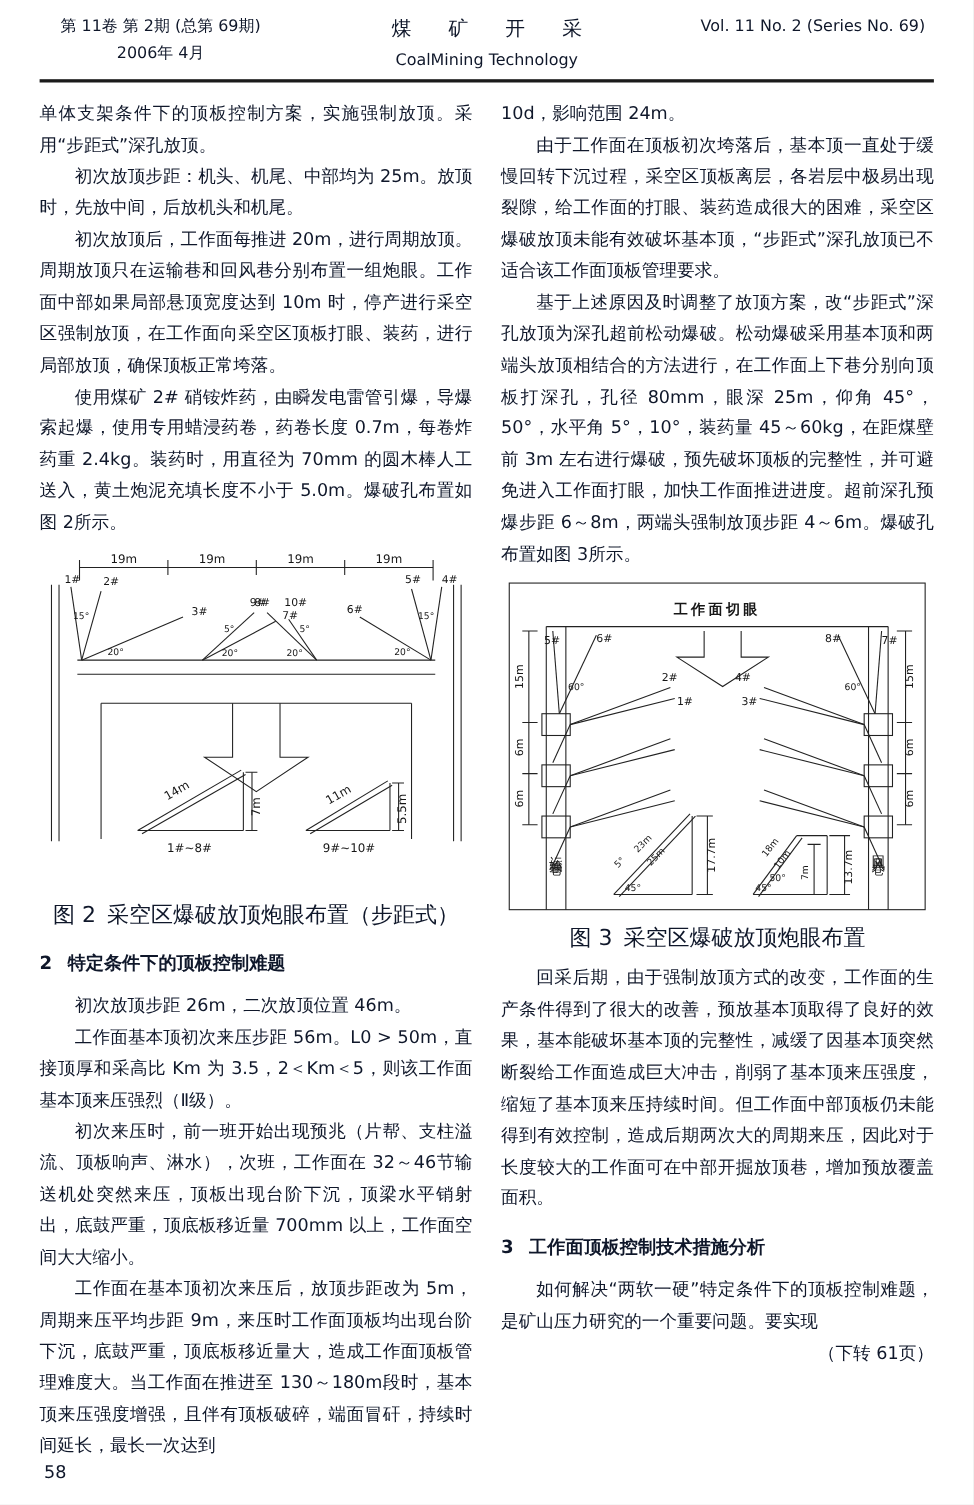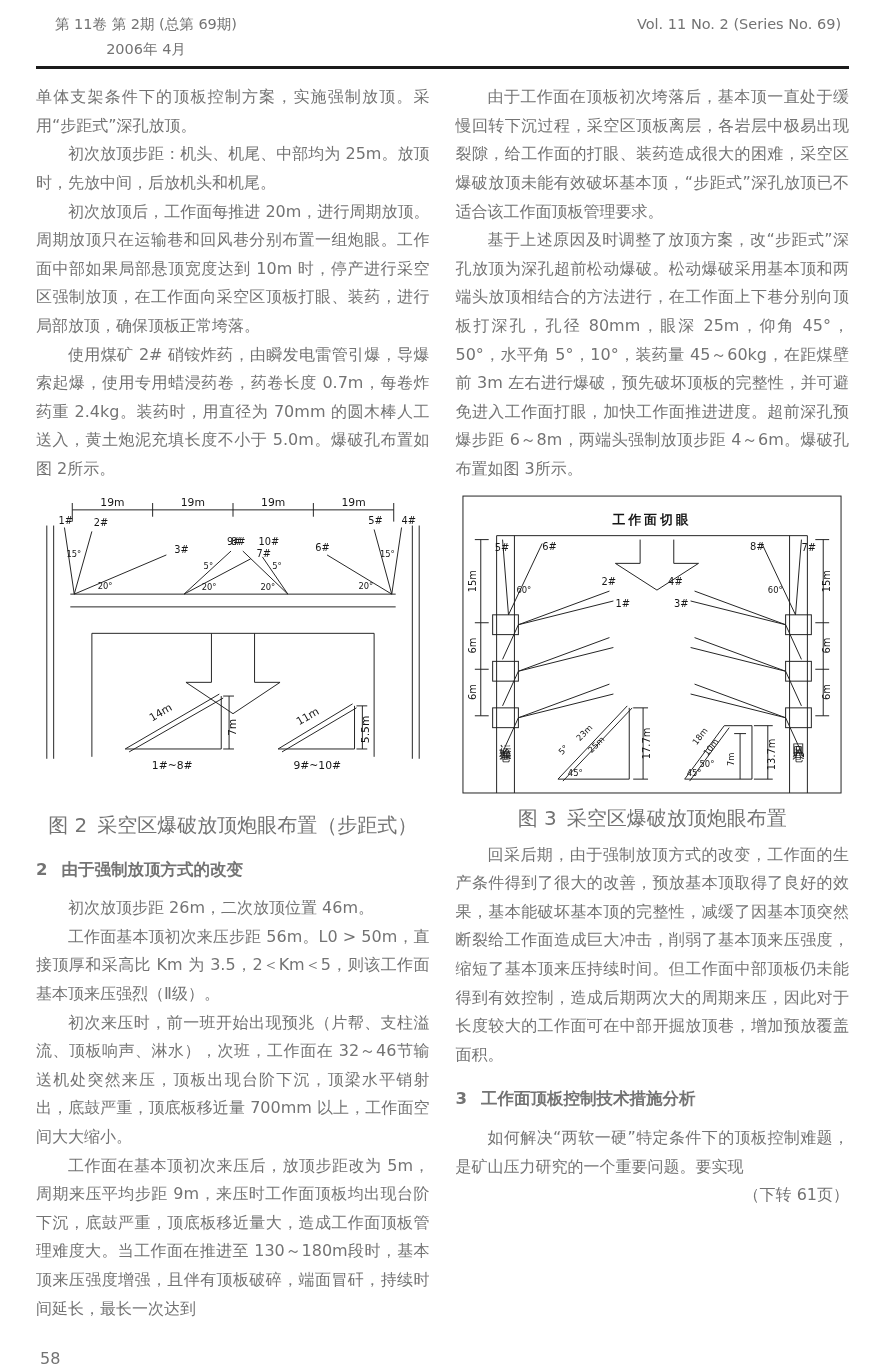--- a/index.html
+++ b/index.html
@@ -1,18 +1,18 @@
 <!DOCTYPE html>
 <html><head>
 <meta charset="utf-8">
 <style>
   html,body { margin:0; padding:0; background:#e8e8e8; }
   .page {
     position:relative; width:885px; height:1368px; margin:0 auto;
-    background:#ffffff; color:#737373; overflow:hidden;
+    background:#ffffff; color:#0f172a; overflow:hidden;
     font-family:"DejaVu Sans", sans-serif; box-sizing:border-box;
     padding:12px 36px 0 36px;
   }
   
   .jheader { display:flex; justify-content:space-between; align-items:flex-start;
     font-size:14.5px; line-height:1.7; padding-bottom:5px; border-bottom:3px solid #1b1b1b; }
   .jheader .hcol { min-width:220px; }
   .jheader .hleft { text-align:center; }
   .jheader .hcenter { text-align:center; flex:1; }
   .jheader .hright { text-align:center; }
@@ -21,41 +21,45 @@
   
   .columns { display:flex; gap:26px; margin-top:14px; }
   .col { width:394px; font-size:16px; line-height:28.6px; text-align:justify; }
   .col p { margin:0; text-indent:2em; }
   .col p.noindent { text-indent:0; }
   .sec-heading { margin:16px 0 10px 0; font-weight:bold; font-size:16.5px; text-indent:0; }
   .sec-heading .sec-num { margin-right:14px; }
   .figure { margin:10px 0 4px 0; text-align:center; }
   .figcap { font-size:20px; text-align:center; margin:4px 0 8px 0; line-height:1.5; }
   .figcap .cap-gap { display:inline-block; width:10px; }
-  .page-number { position:absolute; left:40px; bottom:0; font-size:16px; }
+  .page-number { position:absolute; left:40px; bottom:20px; font-size:16px; }
   .continuation { text-align:right; text-indent:0; }
   
   svg { display:block; margin:0 auto; }
   svg line, svg polyline, svg rect, svg path, svg polygon { stroke:#222; fill:none; stroke-width:1; }
   svg text { fill:#161616; font-family:"DejaVu Sans", sans-serif; stroke:none; font-size:10px; }
   .dimtxt { font-size:11px; }
   .small { font-size:8.5px; }
   .cuttxt { font-size:13px; font-weight:bold; letter-spacing:3px; }
   .roadtxt { font-size:12.5px; letter-spacing:3px; writing-mode:vertical-rl; }
 </style>
 </head>
 <body>
 
 <div class="page">
 
   <div class="jheader">
     <div class="hcol hleft">
       <div>第 11卷 第 2期 (总第 69期)</div>
       <div>2006年 4月</div>
     </div>
+    <div class="hcol hcenter">
+      <div class="htitle">煤 矿 开 采</div>
+      <div class="hsub">CoalMining Technology</div>
+    </div>
     <div class="hcol hright">
       <div>Vol. 11 No. 2 (Series No. 69)</div>
     </div>
   </div>
 
   <div class="columns">
 
     <div class="col">
       <p class="noindent">单体支架条件下的顶板控制方案，实施强制放顶。采用“步距式”深孔放顶。</p>
       <p>初次放顶步距：机头、机尾、中部均为 25m。放顶时，先放中间，后放机头和机尾。</p>
@@ -160,30 +164,31 @@
             <text class="dimtxt" transform="rotate(-90 339 240)" x="339" y="240" text-anchor="middle">5.5m</text>
             <text class="dimtxt" x="286" y="280" text-anchor="middle">9#~10#</text>
           </g>
         </svg>
         <div class="figcap">
           <span>图 2</span><span class="cap-gap"></span><span>采空区爆破放顶炮眼布置（步距式）</span>
         </div>
       </div>
 
       <div class="sec-heading">
-        <span class="sec-num">2</span><span>由于强制放顶方式的改变</span>
+        <span class="sec-num">2</span><span>特定条件下的顶板控制难题</span>
       </div>
 
       <p>初次放顶步距 26m，二次放顶位置 46m。</p>
       <p>工作面基本顶初次来压步距 56m。L0 &gt; 50m，直接顶厚和采高比 Km 为 3.5，2＜Km＜5，则该工作面基本顶来压强烈（Ⅱ级）。</p>
       <p>初次来压时，前一班开始出现预兆（片帮、支柱溢流、顶板响声、淋水），次班，工作面在 32～46节输送机处突然来压，顶板出现台阶下沉，顶梁水平销射出，底鼓严重，顶底板移近量 700mm 以上，工作面空间大大缩小。</p>
       <p>工作面在基本顶初次来压后，放顶步距改为 5m，周期来压平均步距 9m，来压时工作面顶板均出现台阶下沉，底鼓严重，顶底板移近量大，造成工作面顶板管理难度大。当工作面在推进至 130～180m段时，基本顶来压强度增强，且伴有顶板破碎，端面冒矸，持续时间延长，最长一次达到</p>
     </div>
 
     <div class="col">
+      <p class="noindent">10d，影响范围 24m。</p>
       <p>由于工作面在顶板初次垮落后，基本顶一直处于缓慢回转下沉过程，采空区顶板离层，各岩层中极易出现裂隙，给工作面的打眼、装药造成很大的困难，采空区爆破放顶未能有效破坏基本顶，“步距式”深孔放顶已不适合该工作面顶板管理要求。</p>
       <p>基于上述原因及时调整了放顶方案，改“步距式”深孔放顶为深孔超前松动爆破。松动爆破采用基本顶和两端头放顶相结合的方法进行，在工作面上下巷分别向顶板打深孔，孔径 80mm，眼深 25m，仰角 45°，50°，水平角 5°，10°，装药量 45～60kg，在距煤壁前 3m 左右进行爆破，预先破坏顶板的完整性，并可避免进入工作面打眼，加快工作面推进进度。超前深孔预爆步距 6～8m，两端头强制放顶步距 4～6m。爆破孔布置如图 3所示。</p>
 
       <div class="figure">
         <svg viewBox="0 0 390 308" width="386" height="305">
           <rect x="4" y="2" width="382" height="300"></rect>
 
           <line x1="38" y1="42" x2="352" y2="42"></line>
           <text class="cuttxt" x="195" y="30" text-anchor="middle">工作面切眼</text>
           <polyline points="183,46 183,70 158,70 200,97 242,70 217,70 217,46"></polyline>

